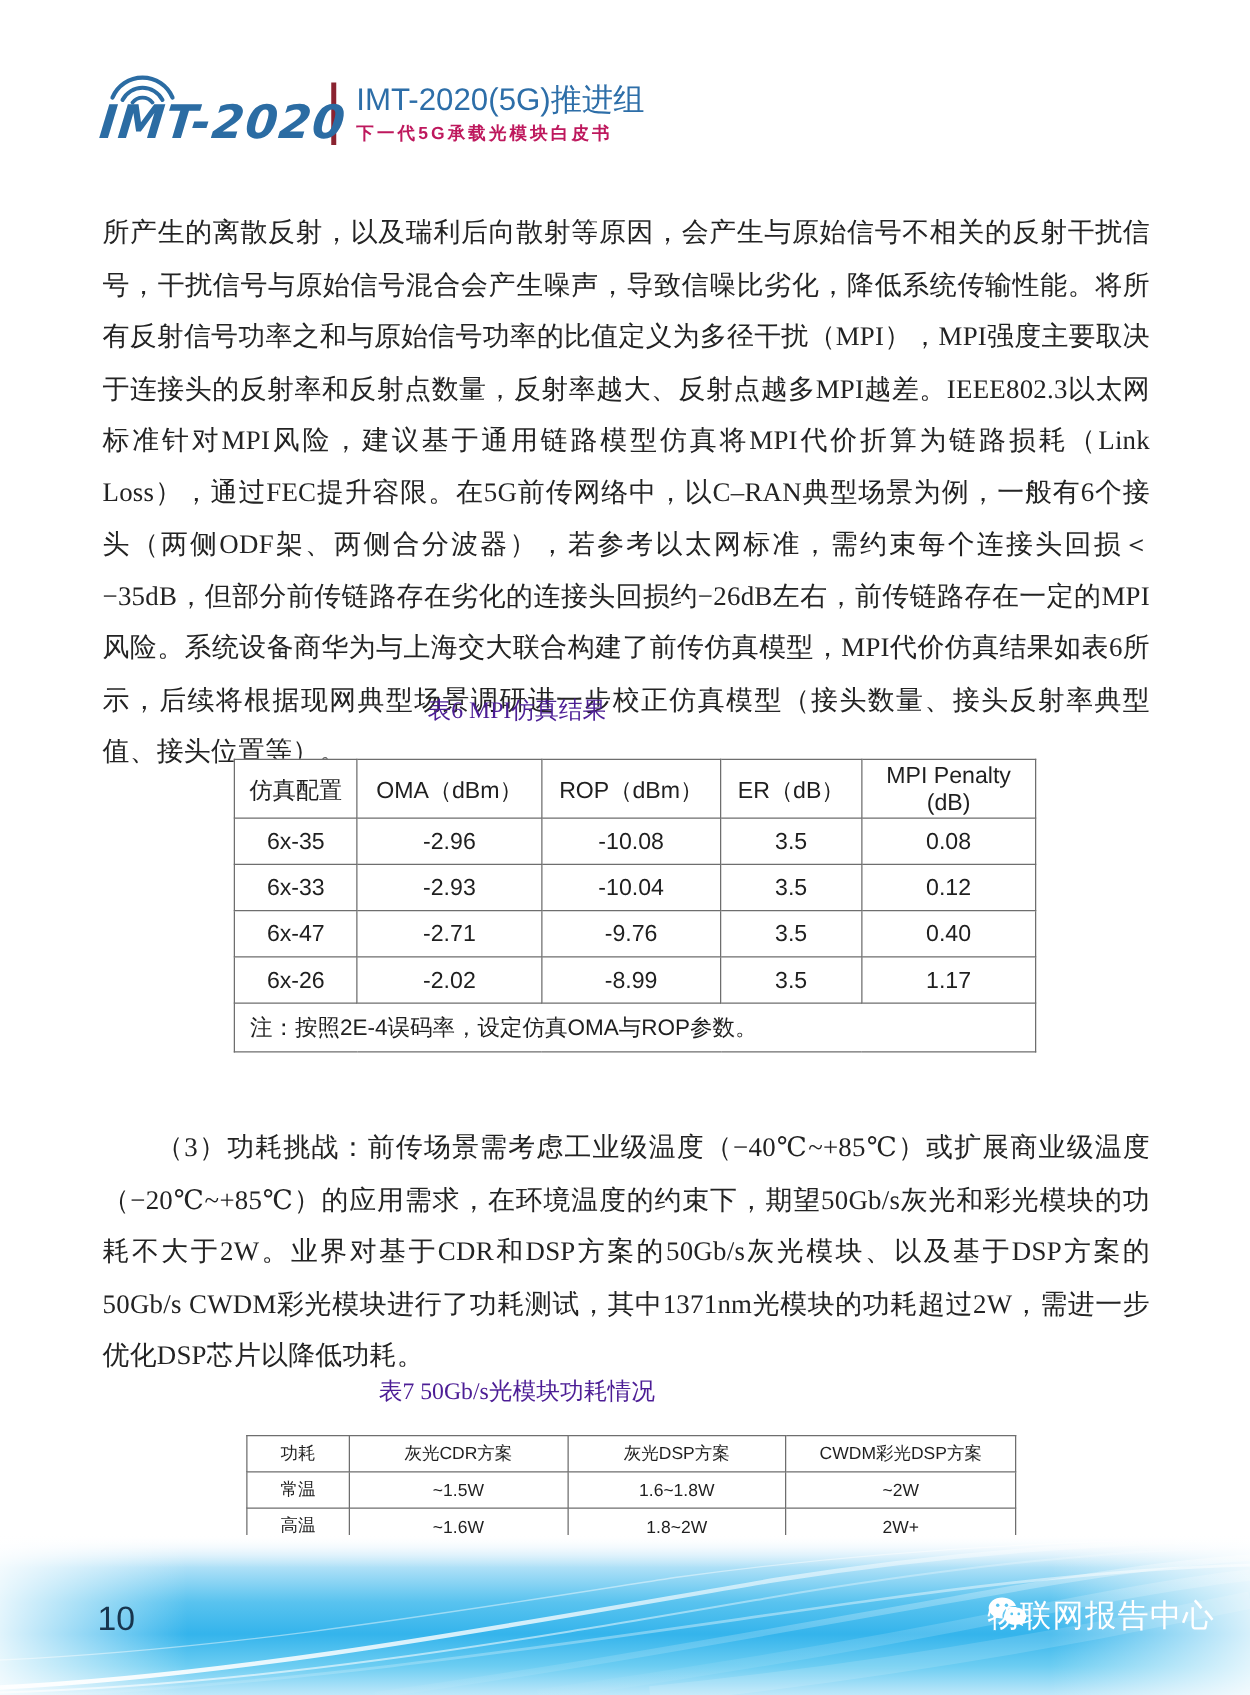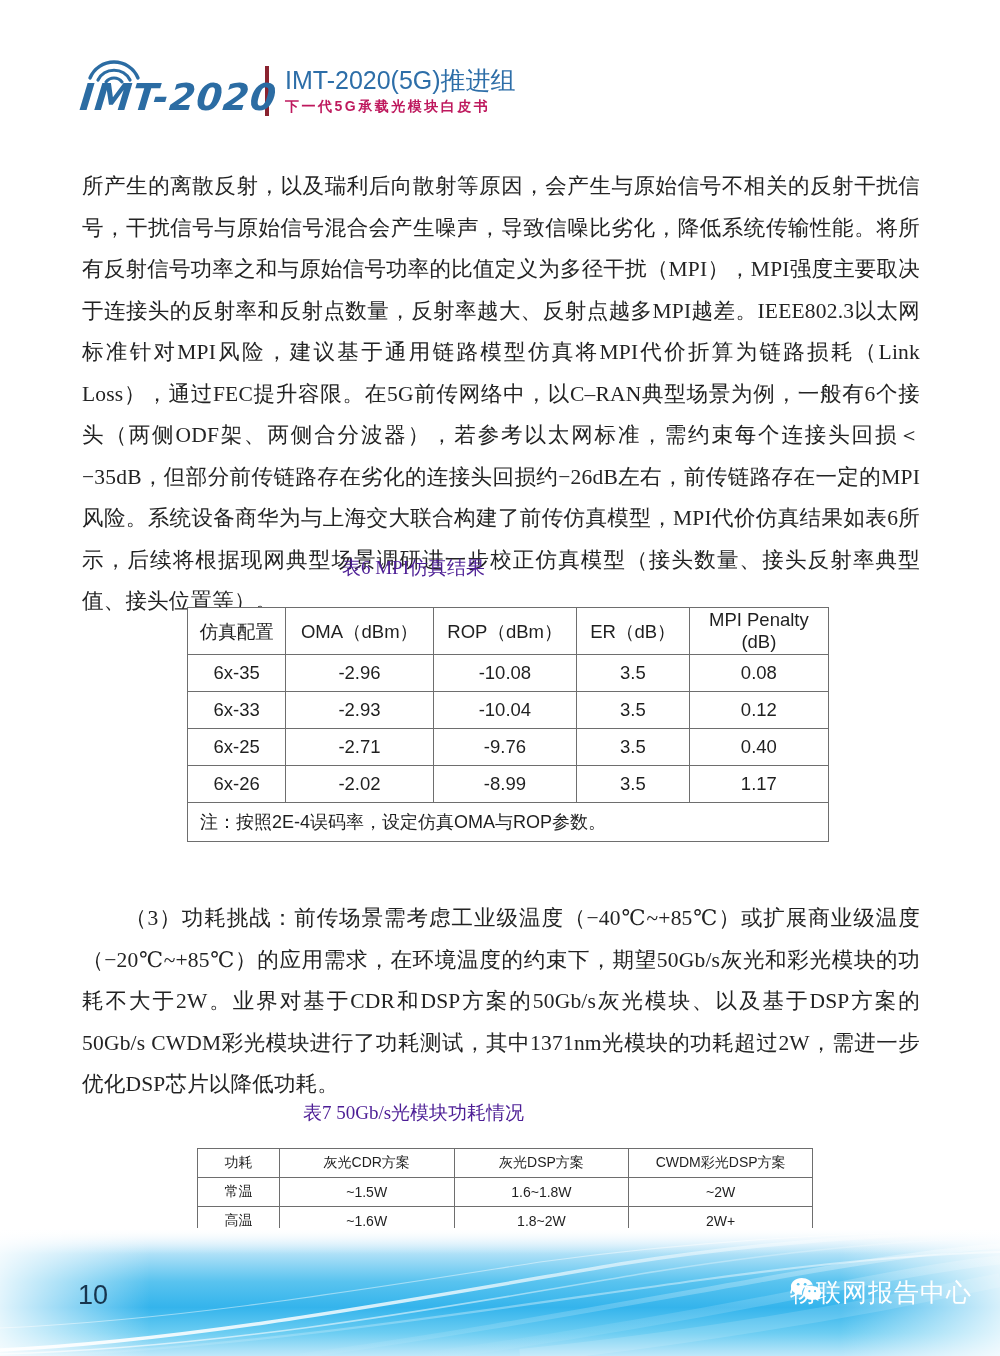--- a/index.html
+++ b/index.html
@@ -257,21 +257,21 @@
       <td>0.08</td>
     </tr>
     <tr>
       <td>6x-33</td>
       <td>-2.93</td>
       <td>-10.04</td>
       <td>3.5</td>
       <td>0.12</td>
     </tr>
     <tr>
-      <td>6x-25</td>
+      <td>6x-47</td>
       <td>-2.71</td>
       <td>-9.76</td>
       <td>3.5</td>
       <td>0.40</td>
     </tr>
     <tr>
       <td>6x-26</td>
       <td>-2.02</td>
       <td>-8.99</td>
       <td>3.5</td>

